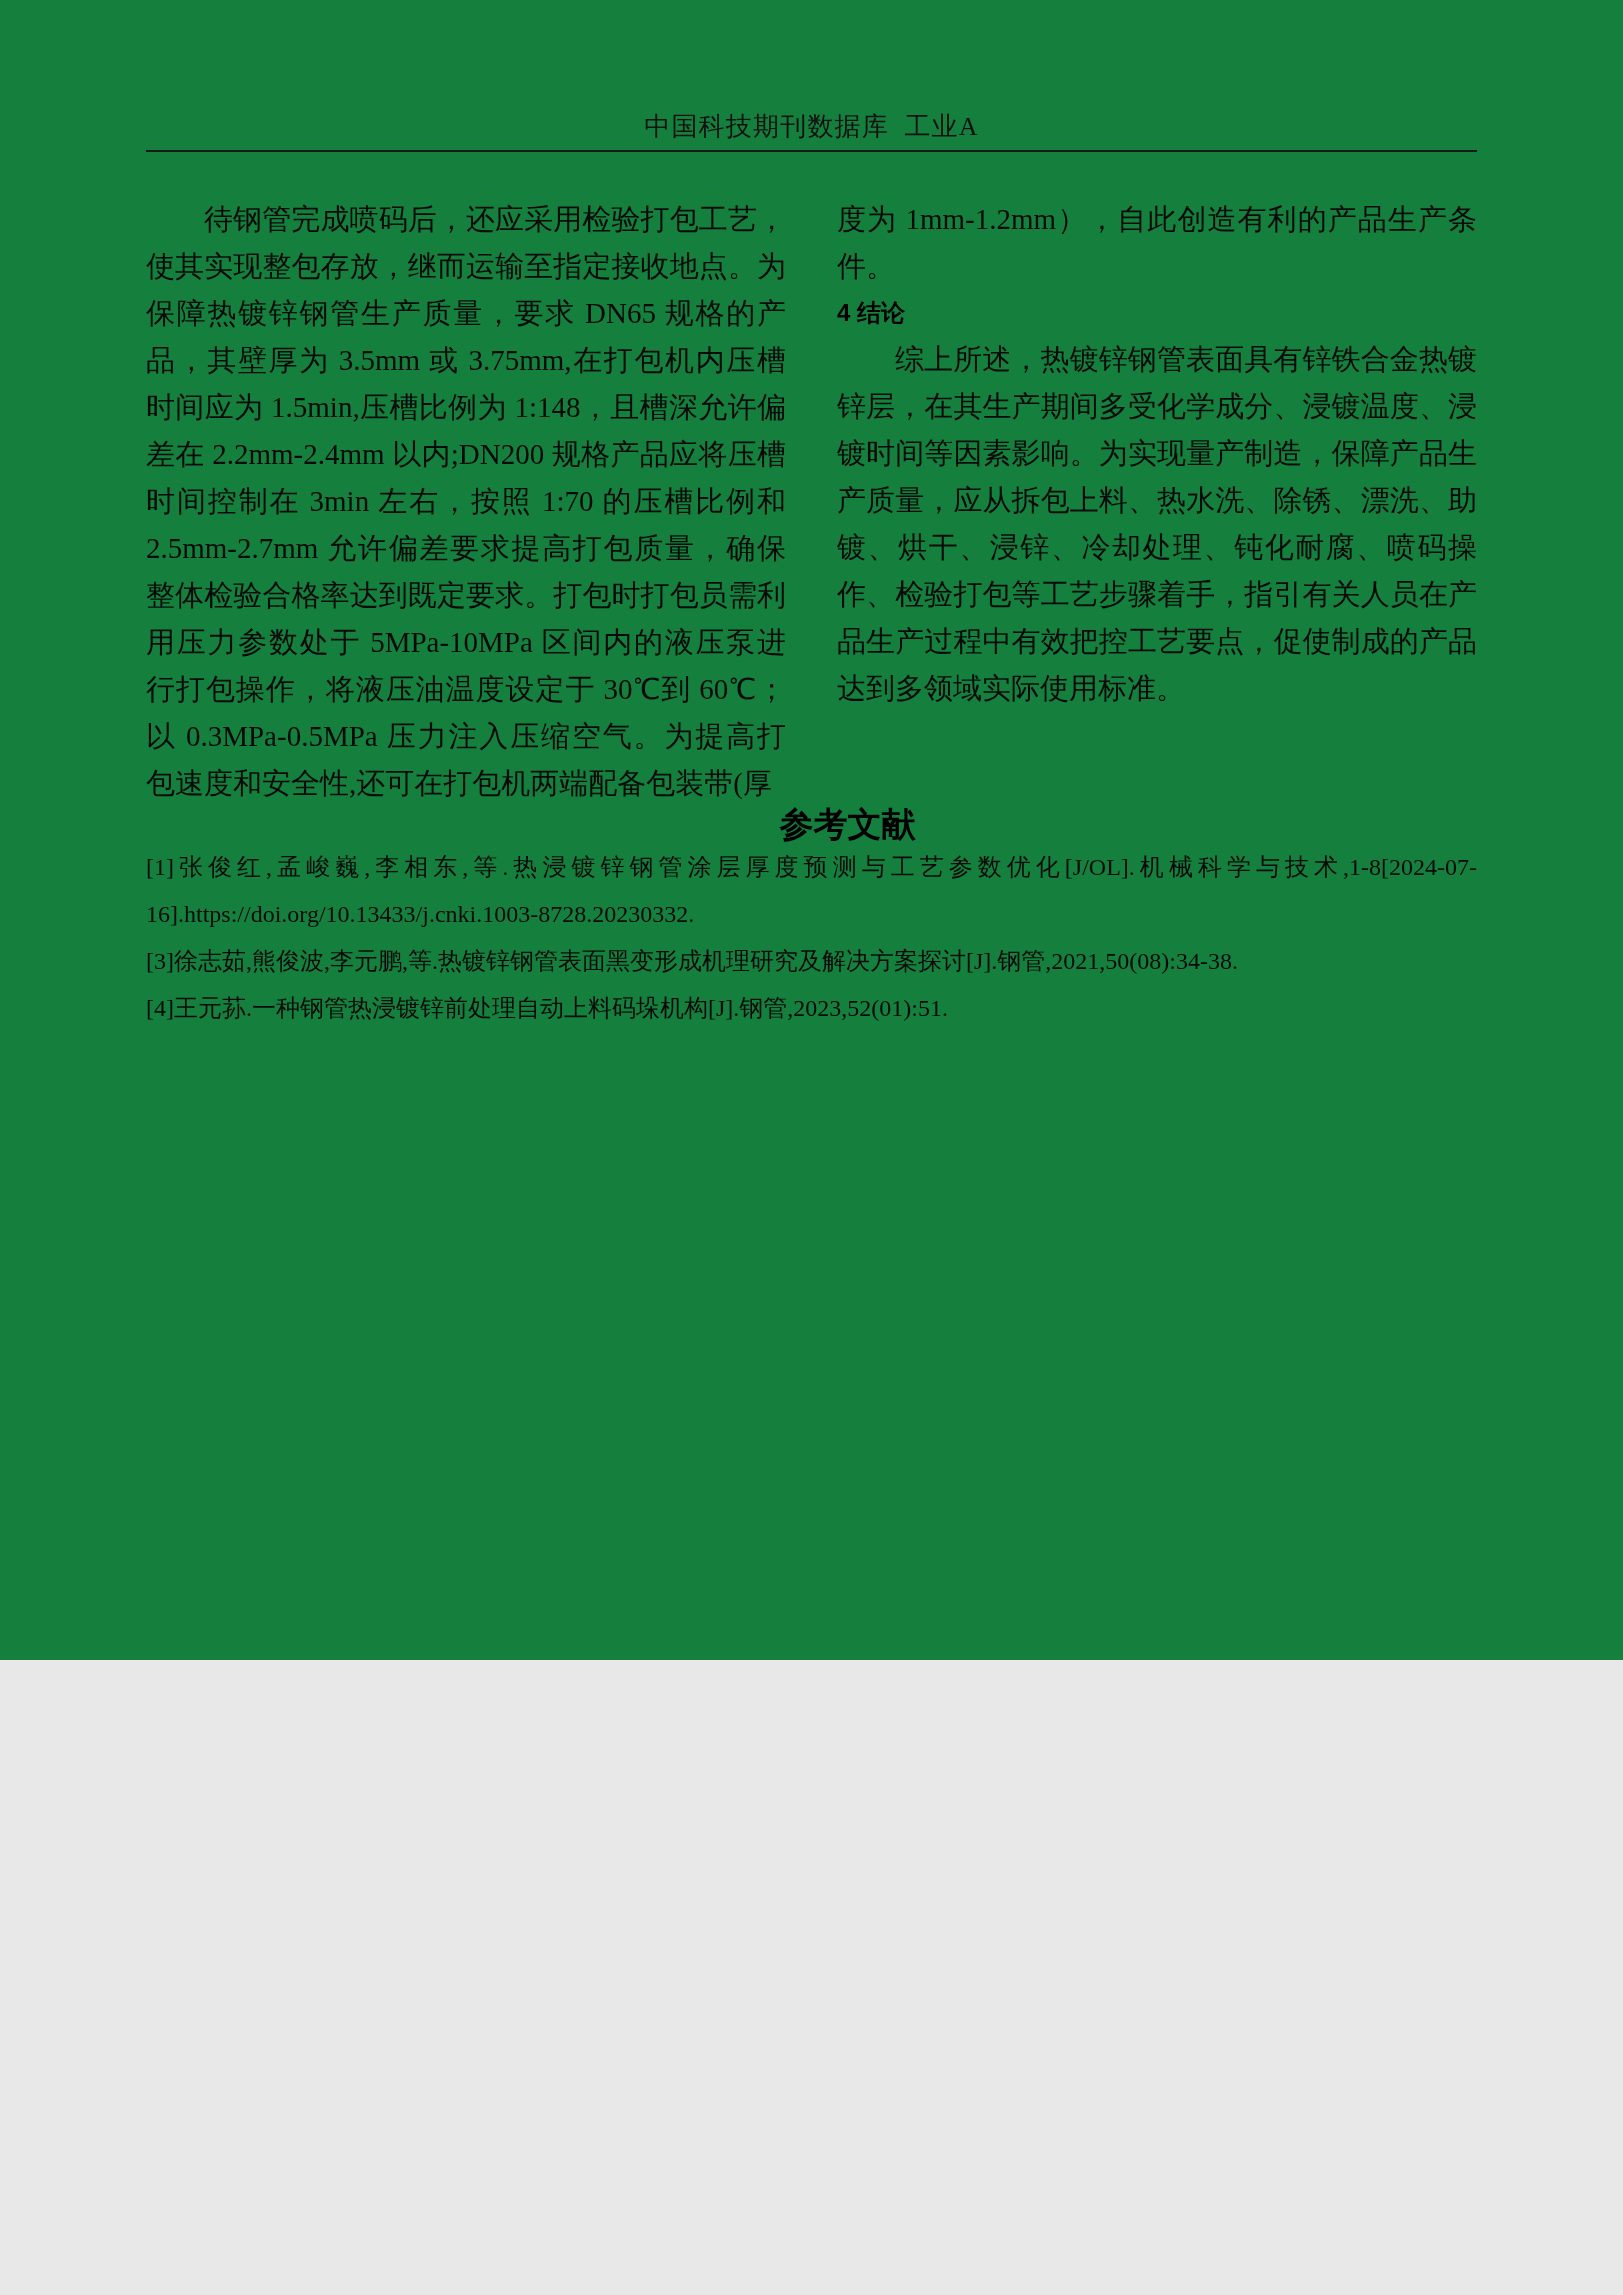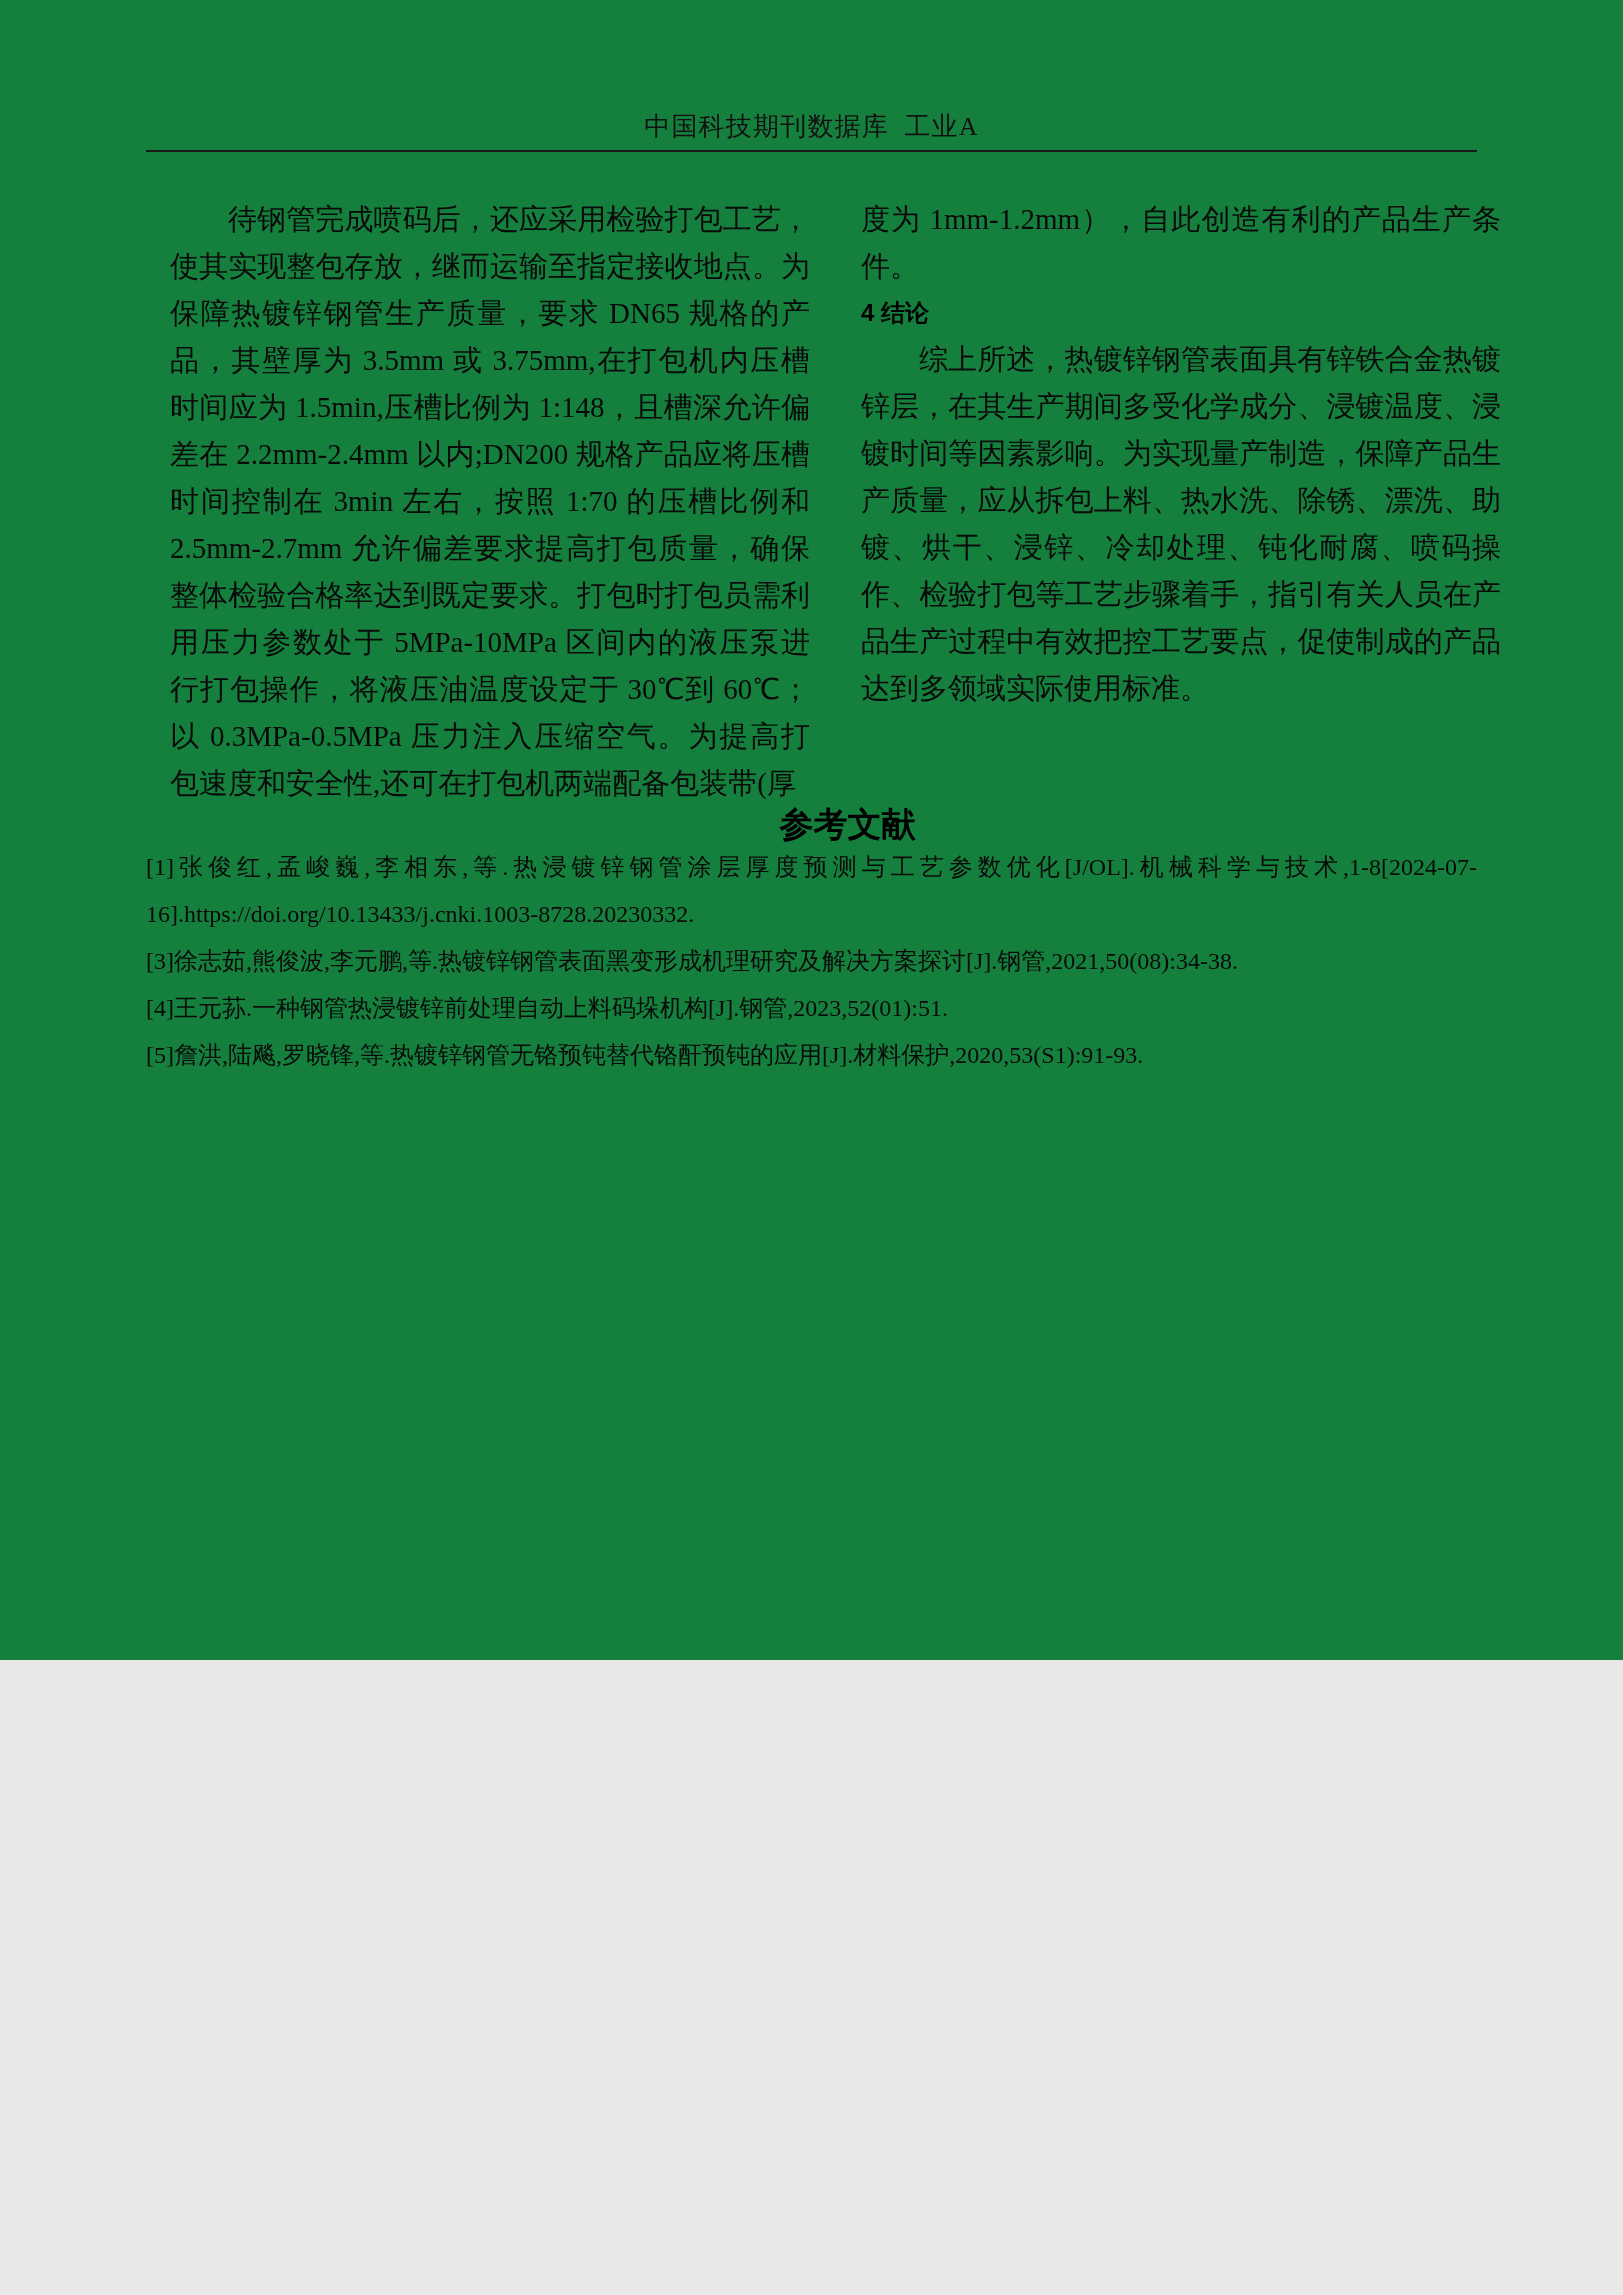--- a/index.html
+++ b/index.html
@@ -36,21 +36,20 @@
     height: 0;
     border-top: 2.3px solid #1a1a1a;
   }
   .two-col {
     position: absolute;
     top: 196px;
     left: 146px;
     width: 1331px;
     display: flex;
     gap: 51px;
-    margin-left: 24px;
   }
   .col {
     width: 640px;
     font-size: 29px;
     line-height: 47px;
     text-align: justify;
     color: #0a0a0a;
   }
   .col p {
     margin: 0;
@@ -126,19 +125,18 @@
       <p class="indent">综上所述，热镀锌钢管表面具有锌铁合金热镀锌层，在其生产期间多受化学成分、浸镀温度、浸镀时间等因素影响。为实现量产制造，保障产品生产质量，应从拆包上料、热水洗、除锈、漂洗、助镀、烘干、浸锌、冷却处理、钝化耐腐、喷码操作、检验打包等工艺步骤着手，指引有关人员在产品生产过程中有效把控工艺要点，促使制成的产品达到多领域实际使用标准。</p>
     </div>
   </div>
 
   <div class="refs-heading">参考文献</div>
 
   <div class="refs">
     <p>[1]张俊红,孟峻巍,李相东,等.热浸镀锌钢管涂层厚度预测与工艺参数优化[J/OL].机械科学与技术,1-8[2024-07-16].https://doi.org/10.13433/j.cnki.1003-8728.20230332.</p>
     <p>[3]徐志茹,熊俊波,李元鹏,等.热镀锌钢管表面黑变形成机理研究及解决方案探讨[J].钢管,2021,50(08):34-38.</p>
     <p>[4]王元荪.一种钢管热浸镀锌前处理自动上料码垛机构[J].钢管,2023,52(01):51.</p>
-    <p>[5]詹洪,陆飚,罗晓锋,等.热镀锌钢管无铬预钝替代铬酐预钝的应用[J].材料保护,2020,53(S1):91-93.</p>
   </div>
 
   <div class="page-number">- 56 -</div>
 
 </div>
 
 
 </body></html>

